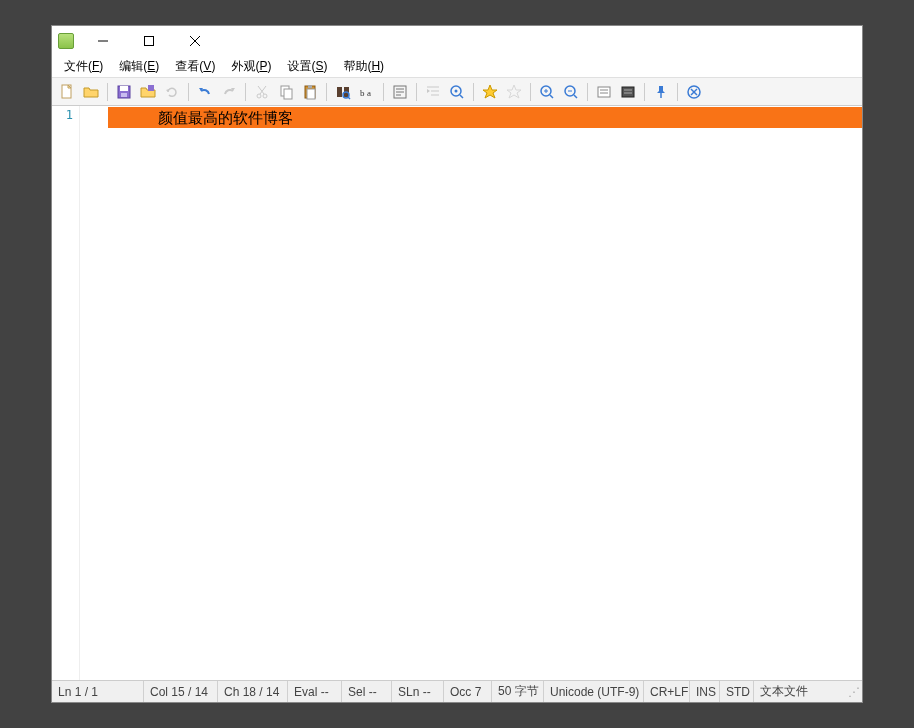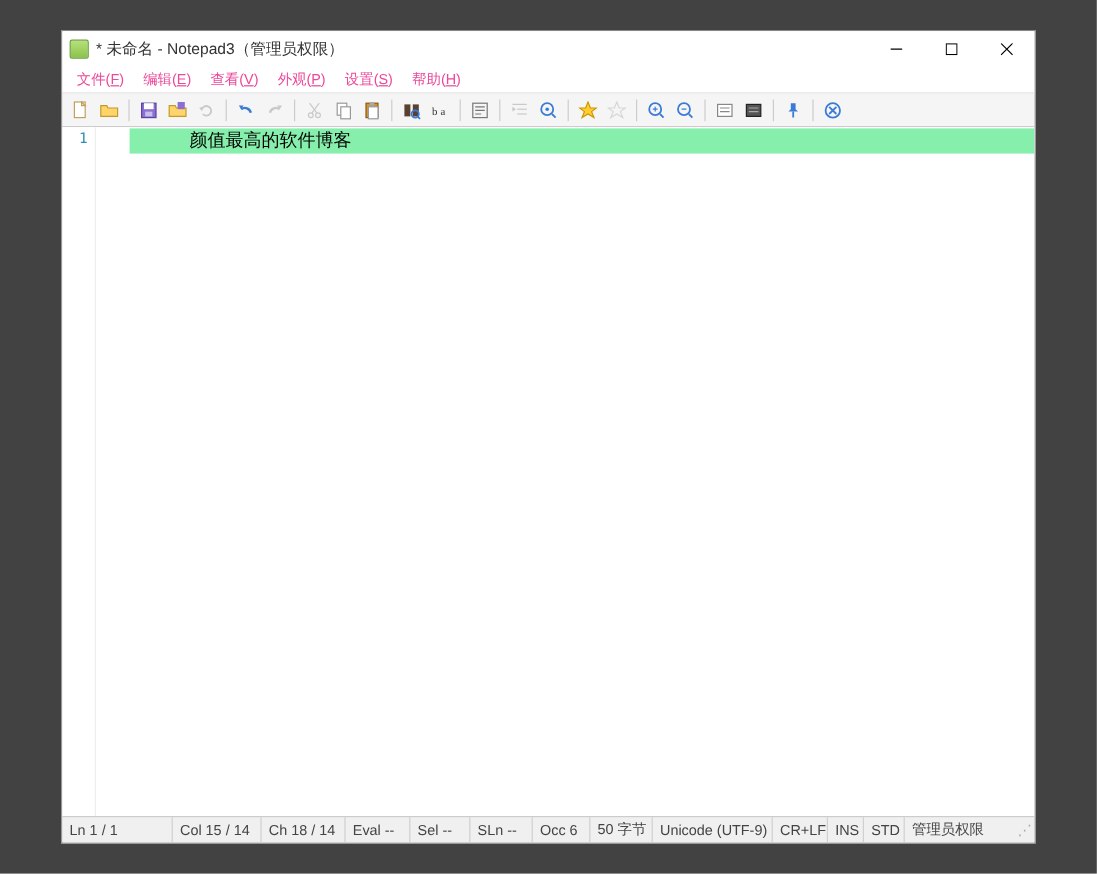--- a/index.html
+++ b/index.html
@@ -48,21 +48,21 @@
   height: 22px;
   background: #fff;
   display: flex;
   align-items: center;
   padding: 0 4px;
   border-bottom: 1px solid #e0e0e0;
   font-size: 12px;
 }
 .menu-item {
   padding: 2px 8px;
-  color: #ec4899;
+  color: #000000;
 }
 .menu-item .hotkey { text-decoration: underline; }
 .toolbar {
   height: 28px;
   background: #f5f5f5;
   border-bottom: 1px solid #ccc;
   display: flex;
   align-items: center;
   padding: 0 4px;
   gap: 2px;
@@ -99,21 +99,21 @@
   width: 28px;
   background: #fff;
 }
 .text-area {
   flex: 1;
   font-family: "Microsoft YaHei", sans-serif;
   font-size: 15px;
   padding: 1px 0;
 }
 .text-line {
-  background: #86efac;
+  background: #f97316;
   padding: 1px 50px;
   color: #000;
   line-height: 19px;
 }
 .statusbar {
   height: 22px;
   background: #f0f0f0;
   border-top: 1px solid #ccc;
   display: flex;
   align-items: center;
@@ -133,21 +133,20 @@
   width: 16px; text-align: right; padding-right: 2px; color: #aaa;
 }
 </style>
 </head>
 <body>
 
 <div class="window">
 
   <div class="titlebar">
     <div class="app-icon"></div>
-    <div class="title">* 未命名 - Notepad3（管理员权限）</div>
     <div class="win-controls">
       <div class="win-btn">
         <svg viewBox="0 0 10 10">
             <line x1="0" y1="5" x2="10" y2="5"></line>
           </svg>
       </div>
       <div class="win-btn">
         <svg viewBox="0 0 10 10">
             <rect x="0.5" y="0.5" width="9" height="9"></rect>
           </svg>
@@ -358,23 +357,23 @@
     </div>
   </div>
 
   <div class="statusbar">
     <div class="status-cell" style="width:92px">Ln  1 / 1</div>
     <div class="status-cell" style="width:74px">Col  15 / 14</div>
     <div class="status-cell" style="width:70px">Ch  18 / 14</div>
     <div class="status-cell" style="width:54px">Eval  --</div>
     <div class="status-cell" style="width:50px">Sel  --</div>
     <div class="status-cell" style="width:52px">SLn  --</div>
-    <div class="status-cell" style="width:48px">Occ  6</div>
+    <div class="status-cell" style="width:48px">Occ  7</div>
     <div class="status-cell" style="width:52px">50 字节</div>
     <div class="status-cell" style="width:100px">Unicode (UTF-9)</div>
     <div class="status-cell" style="width:46px">CR+LF</div>
     <div class="status-cell" style="width:30px">INS</div>
     <div class="status-cell" style="width:34px">STD</div>
-    <div class="status-cell last" style="flex:1">管理员权限</div>
+    <div class="status-cell last" style="flex:1">文本文件</div>
     <div class="status-grip">⋰</div>
   </div>
 
 </div>
 
 </body></html>

